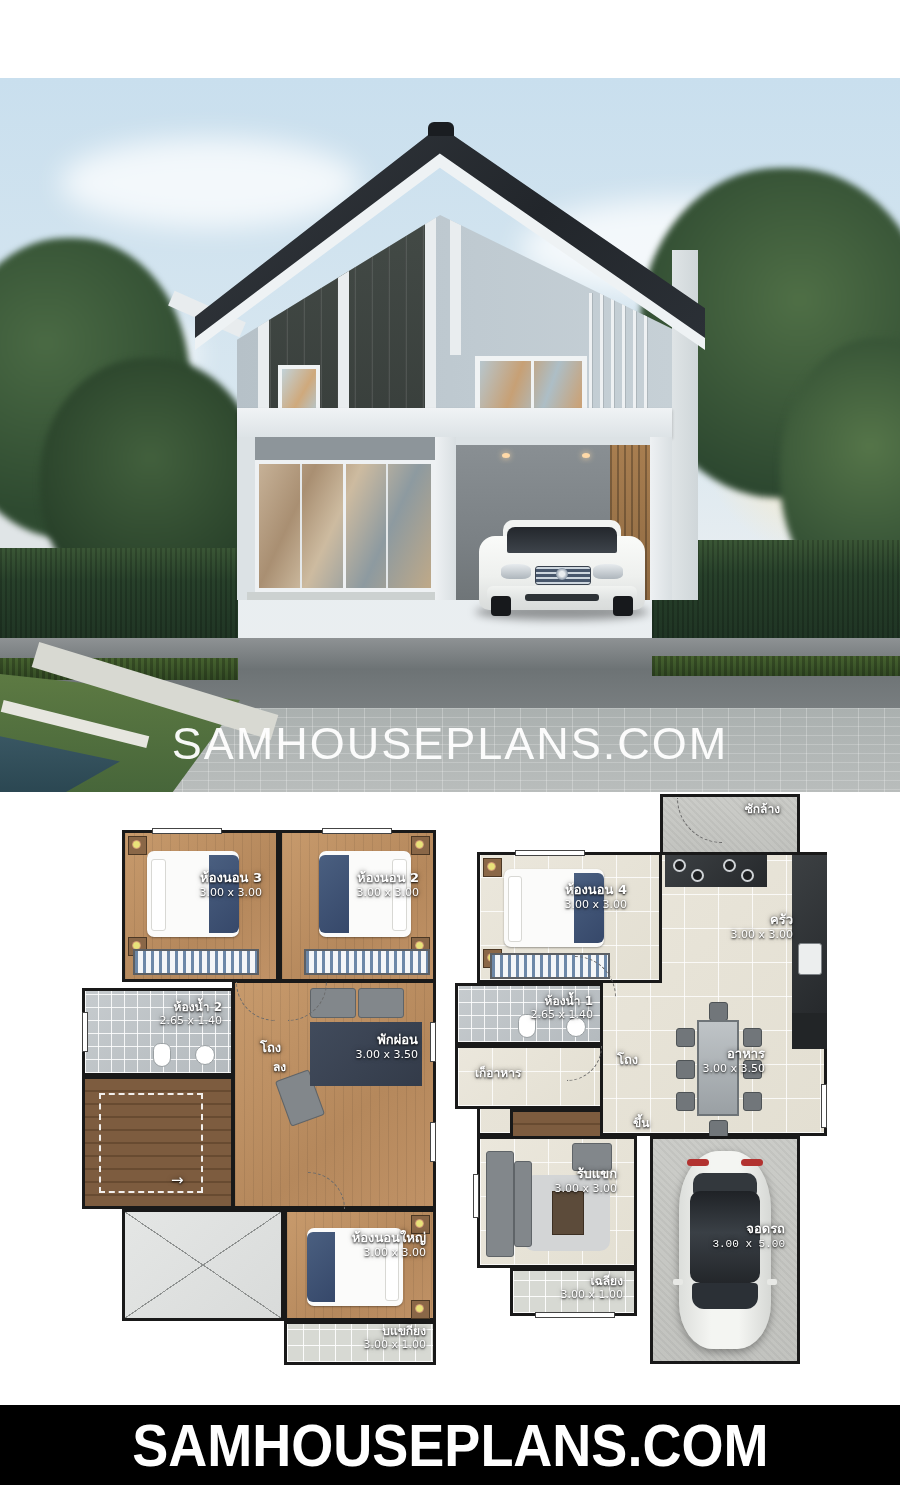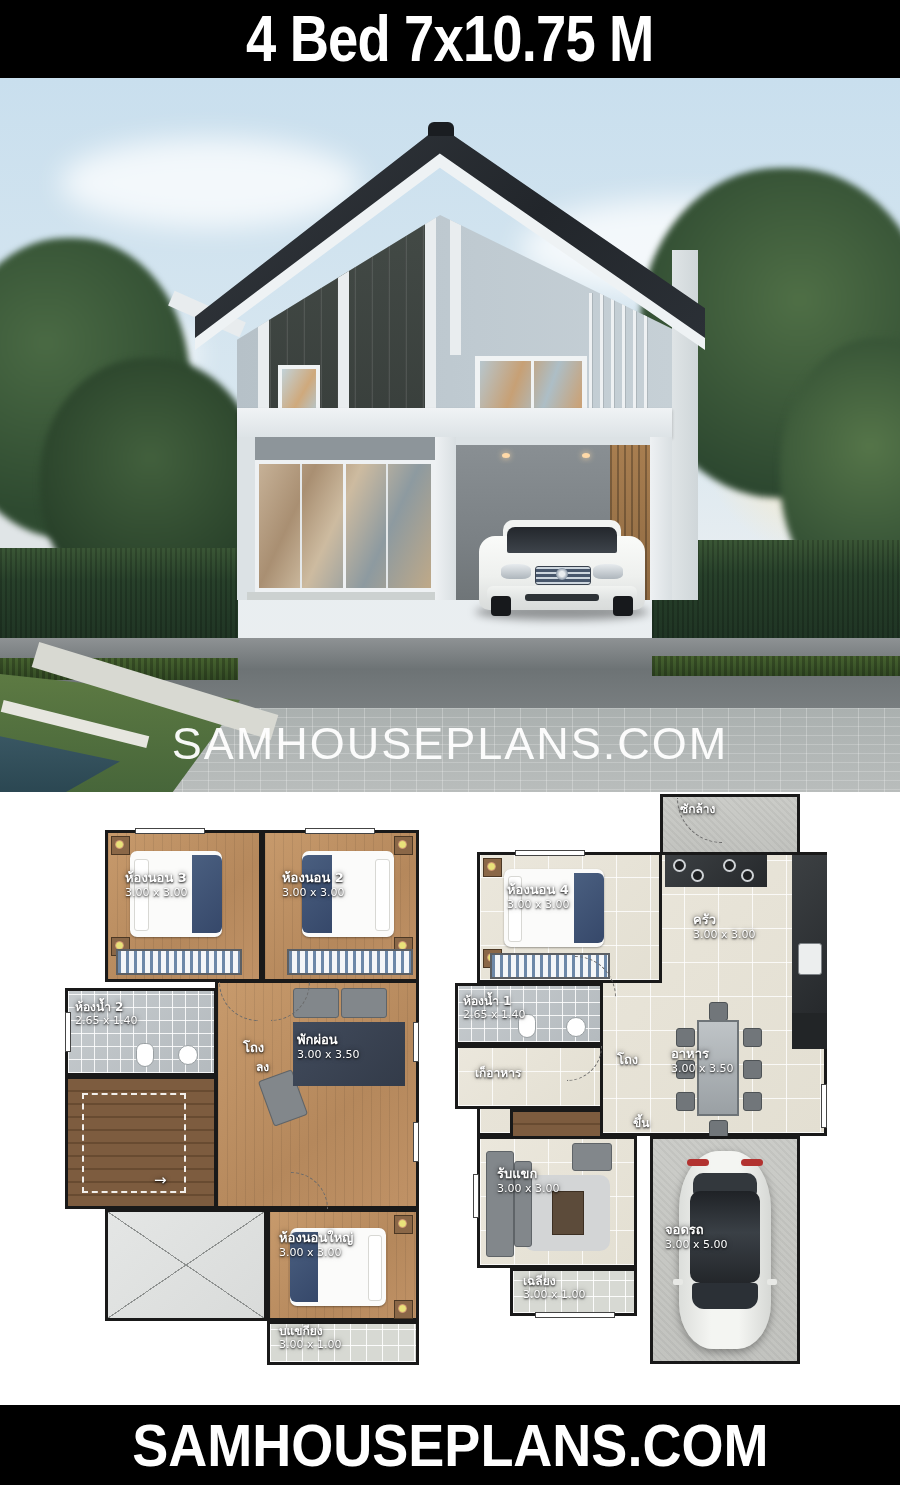--- a/index.html
+++ b/index.html
@@ -129,21 +129,21 @@
   .gridlight{background:
       repeating-linear-gradient(0deg,rgba(255,255,255,.9) 0 1px,transparent 1px 16px),
       repeating-linear-gradient(90deg,rgba(255,255,255,.9) 0 1px,transparent 1px 16px),
       #d7d9d3;}
   .openbelow{background:
       linear-gradient(to top right,transparent 49.7%,#8f9291 49.7% 50.3%,transparent 50.3%),
       linear-gradient(to bottom right,transparent 49.7%,#8f9291 49.7% 50.3%,transparent 50.3%),
       linear-gradient(135deg,#e4e6e5,#d9dbda);}
   .stairs{background:repeating-linear-gradient(180deg,#7d5c3f 0 11px,#684b31 11px 13px);}
   .dashpath{position:absolute;border:2px dashed rgba(255,255,255,.9);}
-  .rlabel{position:absolute;color:#fff;text-align:left;line-height:1.2;pointer-events:none;
+  .rlabel{position:absolute;color:#fff;text-align:right;line-height:1.2;pointer-events:none;
       font-family:"DejaVu Sans", sans-serif;
       text-shadow:0 1px 2px rgba(0,0,0,.9),0 0 5px rgba(0,0,0,.55);}
   .rname{font-size:13px;font-weight:bold;white-space:nowrap;}
   .rdims{font-size:11px;white-space:nowrap;}
   .small .rname{font-size:12px;}
   .bed{position:absolute;background:#fbfbfa;border-radius:7px;box-shadow:0 1px 2px rgba(0,0,0,.35);}
   .pillow{position:absolute;background:#ffffff;border:1px solid #d8d8d4;border-radius:3px;}
   .blanket{position:absolute;background:linear-gradient(135deg,#4a5f80,#36486a);border-radius:0 6px 6px 0;}
   .nstand{position:absolute;width:17px;height:17px;background:#8a6747;border:1px solid #4c3824;}
   .nstand i{position:absolute;left:3px;top:3px;width:9px;height:9px;border-radius:50%;background:radial-gradient(circle,#e9e27a 45%,#c4846c 70%);}
@@ -170,23 +170,20 @@
   .cartop .wind{position:absolute;left:13px;top:132px;width:66px;height:26px;background:#2b3036;border-radius:4px 4px 12px 12px;}
   .cartop .mirror{position:absolute;top:128px;width:10px;height:6px;background:#e8e9e6;border-radius:2px;}
 
   .planlabel-hall{font-size:13px;font-weight:bold;}
 </style>
 </head>
 <body>
 
 <div class="page">
 
-  <div class="abs titlebar">
-    <div class="t">4 Bed 7x10.75 M</div>
-  </div>
 
   <div class="abs photo">
     <div class="abs cloud" style="left:60px;top:60px;width:300px;height:90px;"></div>
     <div class="abs cloud" style="left:520px;top:120px;width:340px;height:100px;"></div>
     <div class="abs cloud" style="left:-80px;top:230px;width:280px;height:90px;"></div>
     <div class="abs sun"></div>
     <div class="abs bldg-l"></div>
     <div class="abs roof-r"></div>
     <div class="abs tree t1"></div>
     <div class="abs tree t2"></div>
@@ -257,21 +254,21 @@
       <div class="intake"></div>
       <div class="wheel" style="left:12px;"></div>
       <div class="wheel" style="left:134px;"></div>
     </div>
 
     <div class="abs watermark">SAMHOUSEPLANS.COM</div>
   </div>
 
   <div class="abs plans">
 
-    <div class="plan" style="left:65px;top:30px;width:385px;height:545px;">
+    <div class="plan" style="left:82px;top:30px;width:385px;height:545px;">
 
       <div class="room wood" style="left:150px;top:158px;width:204px;height:229px;"></div>
 
       <div class="room wood" style="left:40px;top:8px;width:157px;height:152px;">
         <div class="bed" style="left:22px;top:18px;width:92px;height:86px;">
           <div class="pillow" style="left:4px;top:8px;width:13px;height:70px;"></div>
           <div class="blanket" style="right:0;top:4px;width:30px;height:78px;"></div>
         </div>
         <div class="nstand" style="left:3px;top:3px;">
             <i></i>
@@ -474,21 +471,21 @@
           <div class="cbody"></div>
           <div class="tail" style="left:8px;"></div>
           <div class="tail" style="right:8px;"></div>
           <div class="rear"></div>
           <div class="croof"></div>
           <div class="wind"></div>
           <div class="mirror" style="left:-6px;"></div>
           <div class="mirror" style="right:-6px;"></div>
         </div>
       </div>
-      <div class="rlabel" style="left:210px;top:428px;width:120px;">
+      <div class="rlabel" style="left:210px;top:428px;width:120px;font-family:Liberation Mono, monospace;">
         <div class="rname">จอดรถ</div>
         <div class="rdims">3.00 x 5.00</div>
       </div>
 
       <div class="arc" style="left:120px;top:162px;width:40px;height:40px;border-radius:0 100% 0 0;border-bottom:none;border-left:none;"></div>
       <div class="arc" style="left:222px;top:4px;width:44px;height:44px;border-radius:0 0 0 100%;border-top:none;border-right:none;"></div>
       <div class="arc" style="left:112px;top:252px;width:34px;height:34px;border-radius:0 0 100% 0;border-top:none;border-left:none;"></div>
       <div class="winmark" style="left:60px;top:56px;width:70px;height:6px;"></div>
       <div class="winmark" style="left:366px;top:290px;width:6px;height:44px;"></div>
       <div class="winmark" style="left:18px;top:380px;width:6px;height:44px;"></div>

